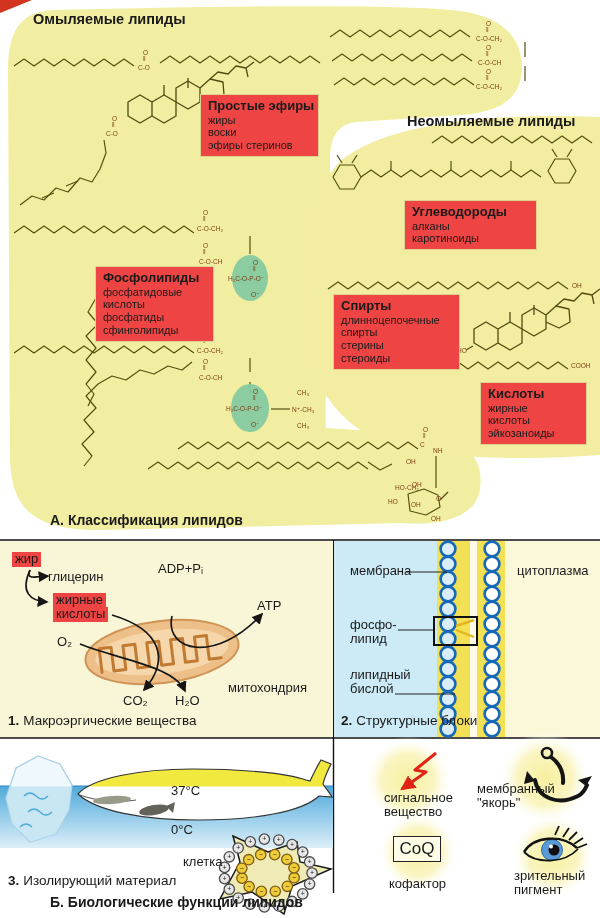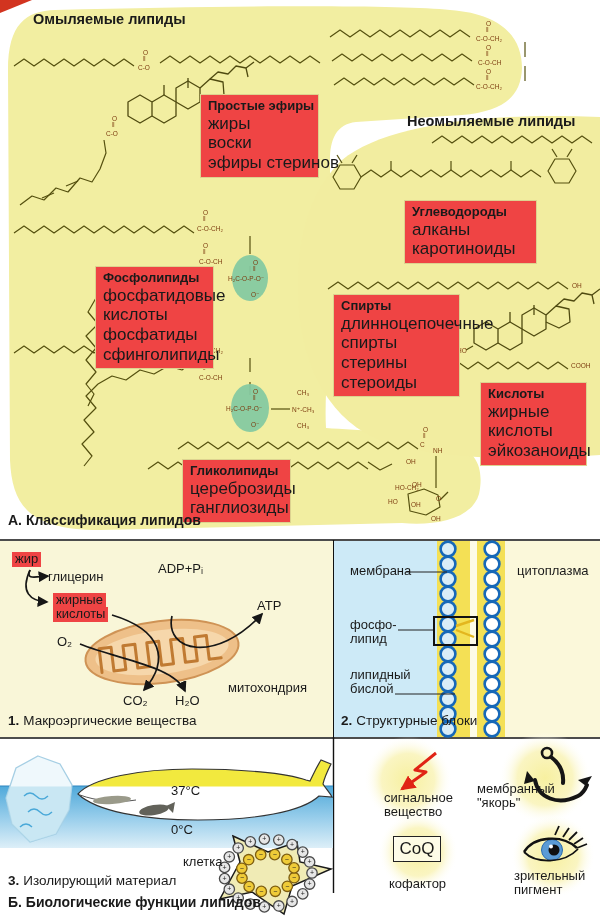--- a/index.html
+++ b/index.html
@@ -3,22 +3,22 @@
 <meta charset="utf-8">
 <style>
   html,body{margin:0;padding:0;background:#888;}
   .stage{position:relative;width:600px;height:918px;background:#ffffff;overflow:hidden;
          font-family:"Liberation Sans","DejaVu Sans",sans-serif;color:#1a1a1a;}
   svg.art{position:absolute;left:0;top:0;}
   .lbl{position:absolute;font-size:13px;line-height:1.15;white-space:nowrap;}
   .title{font-weight:bold;font-size:14.5px;}
   .abox{position:absolute;background:#ef4444;border:1px solid #ddd28f;padding:3px 6px 4px 7px;}
   .abox .h{font-weight:bold;font-size:13px;line-height:1.2;white-space:nowrap;}
-  .abox .l{font-size:17px;line-height:1.16;white-space:nowrap;}
-  .seccap{position:absolute;font-weight:bold;font-size:14px;white-space:nowrap;}
+  .abox .l{font-size:11px;line-height:1.16;white-space:nowrap;}
+  .seccap{position:absolute;font-weight:bold;font-size:14px;white-space:nowrap;margin-left:42px;}
   .cap{position:absolute;font-size:13.5px;white-space:nowrap;}
   .cap .n{font-weight:bold;margin-right:4px;}
   .hl{background:#ef4444;padding:0 3px;display:inline-block;}
   .two{line-height:1.1;}
   .coqbox{position:absolute;border:1.5px solid #222;background:rgba(255,255,255,.65);
           width:46px;height:24px;text-align:center;font-size:17px;line-height:24px;}
 </style>
 </head>
 <body>
 
@@ -415,25 +415,20 @@
 </div>
 
 <div class="abox" style="left:95px;top:266px;width:104px">
   <div class="h">Фосфолипиды</div>
   <div class="l">фосфатидовые</div>
   <div class="l">кислоты</div>
   <div class="l">фосфатиды</div>
   <div class="l">сфинголипиды</div>
 </div>
 
-<div class="abox" style="left:182px;top:459px;width:94px">
-  <div class="h">Гликолипиды</div>
-  <div class="l">цереброзиды</div>
-  <div class="l">ганглиозиды</div>
-</div>
 
 <div class="abox" style="left:404px;top:200px;width:118px">
   <div class="h">Углеводороды</div>
   <div class="l">алканы</div>
   <div class="l">каротиноиды</div>
 </div>
 
 <div class="abox" style="left:333px;top:294px;width:112px">
   <div class="h">Спирты</div>
   <div class="l">длинноцепочечные</div>

